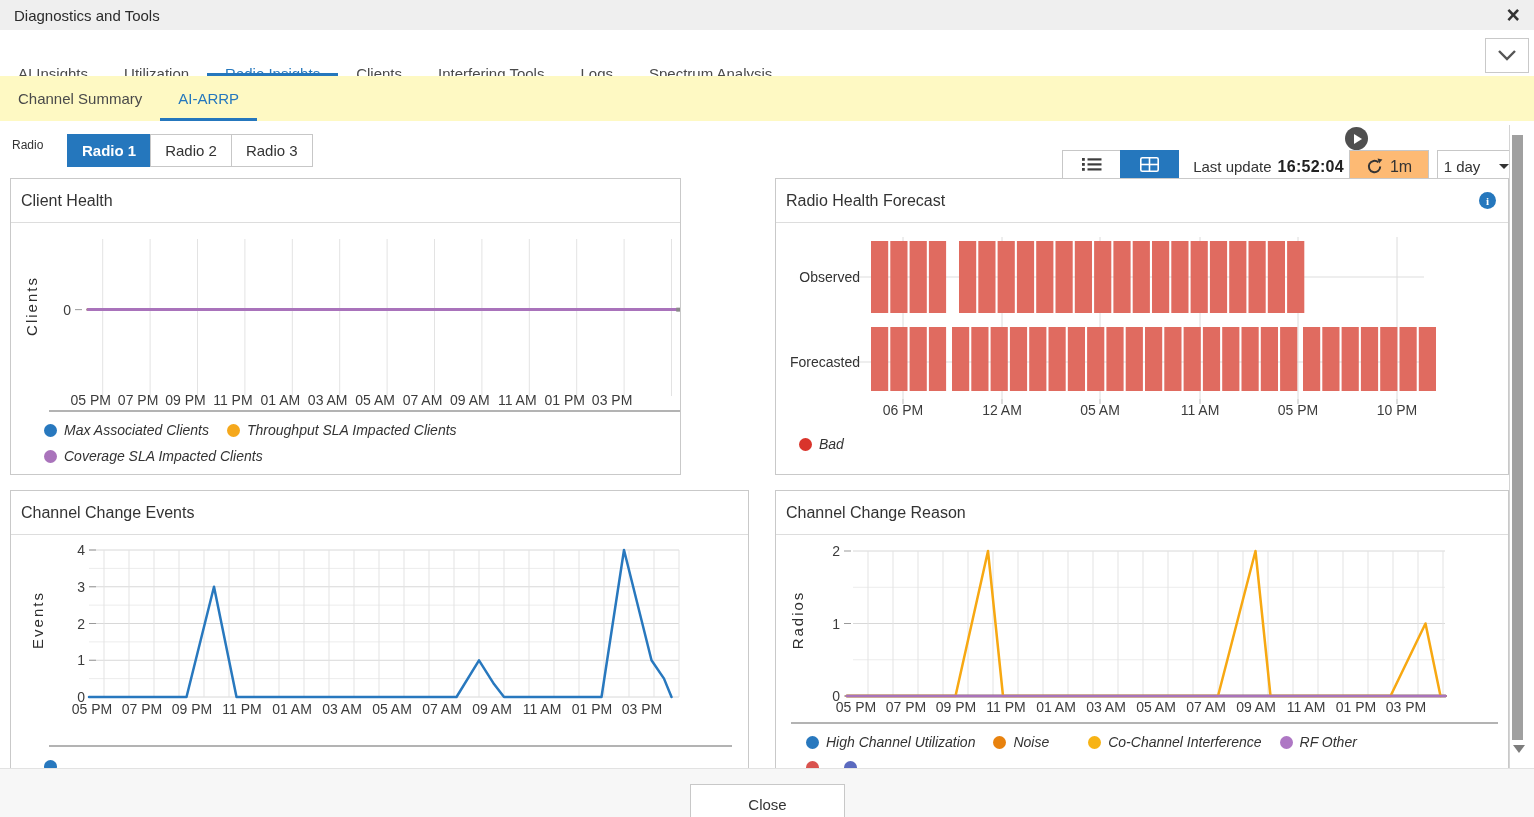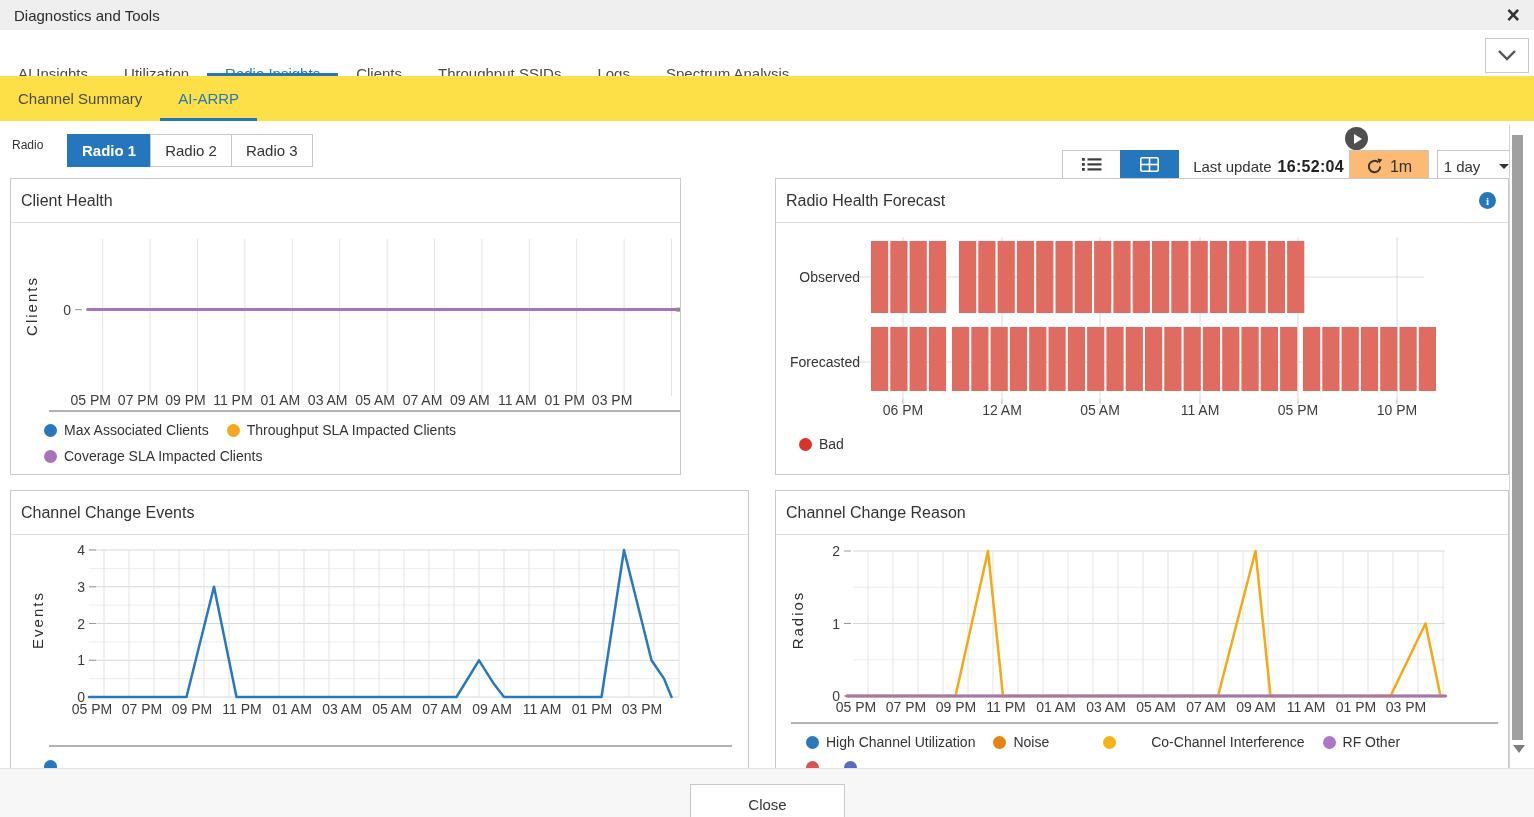--- a/index.html
+++ b/index.html
@@ -11,21 +11,21 @@
   .dlg-title{font-size:15px;color:#2b2b2b;}
   .dlg-close{font-size:23px;line-height:1;color:#333;cursor:pointer;font-weight:bold;}
   
   .tabbar{position:absolute;left:0;top:30px;right:0;height:46px;border-bottom:1px solid #d8d8d8;
           display:flex;align-items:stretch;background:#fff;}
   .tab{padding:0 18px;display:flex;align-items:center;font-size:15px;color:#4a4a4a;cursor:pointer;white-space:nowrap;}
   .tab.active{color:#2577bd;box-shadow:inset 0 -3px 0 #2577bd;}
   .tab-caret-btn{position:absolute;right:5px;top:8px;width:42px;height:33px;border:1px solid #c9c9c9;
                  background:#fff;display:flex;align-items:center;justify-content:center;cursor:pointer;}
   .subtabbar{position:absolute;left:0;top:76px;right:0;height:45px;border-bottom:1px solid #464646;
-             display:flex;align-items:stretch;background:#fde047;}
+             display:flex;align-items:stretch;background:#fef9c3;}
   
   .toolbar{position:absolute;left:0;top:121px;right:0;height:57px;background:#fff;}
   .radio-label{position:absolute;left:12px;top:17px;font-size:12px;color:#333;}
   .radio-group{position:absolute;left:68px;top:13px;display:flex;}
   .radio-btn{height:33px;padding:0 14px;border:1px solid #c7c7c7;background:#fff;font-size:15px;
              display:flex;align-items:center;margin-left:-1px;color:#333;cursor:pointer;box-sizing:border-box;}
   .radio-btn.active{background:#2577bd;border-color:#2577bd;color:#fff;font-weight:bold;}
   .right-controls{position:absolute;right:18px;top:29px;display:flex;align-items:center;height:33px;}
   .viewtoggle{display:flex;}
   .vbtn{width:59px;height:33px;border:1px solid #c7c7c7;background:#fff;display:flex;align-items:center;
@@ -49,21 +49,21 @@
   #p1{left:10px;top:178px;width:671px;height:297px;}
   #p2{left:775px;top:178px;width:734px;height:297px;}
   #p3{left:10px;top:490px;width:739px;height:278px;border-bottom:none;}
   #p4{left:775px;top:490px;width:734px;height:278px;border-bottom:none;}
   .panel-title{height:44px;border-bottom:1px solid #ddd;display:flex;align-items:center;
                justify-content:space-between;padding:0 12px 0 10px;font-size:16px;color:#333;box-sizing:border-box;}
   .panel-body{position:relative;}
   .ylab{position:absolute;white-space:nowrap;transform:translate(-50%,-50%) rotate(-90deg);
         font-size:15px;color:#2e2e2e;letter-spacing:2px;}
   svg text{font-family:"Liberation Sans",sans-serif;}
-  .legend{position:absolute;display:flex;flex-wrap:wrap;font-size:14px;color:#333;align-items:flex-end;}
+  .legend{position:absolute;display:flex;flex-wrap:wrap;font-size:14px;color:#333;align-items:flex-end;font-style:italic;}
   .leg{display:flex;align-items:center;margin-right:18px;margin-bottom:10px;cursor:pointer;}
   .dot{width:13px;height:13px;border-radius:50%;margin-right:7px;flex:0 0 auto;}
   .info-icon{width:17px;height:17px;border-radius:50%;background:#2577bd;color:#fff;font-size:11px;
              font-weight:bold;display:flex;align-items:center;justify-content:center;
              font-family:"Liberation Serif",serif;cursor:pointer;}
   
   .footer{position:absolute;left:0;top:768px;right:0;height:49px;background:#f7f7f7;border-top:1px solid #e2e2e2;}
   .close-btn{position:absolute;left:690px;top:15px;width:155px;height:40px;background:#fff;
              border:1px solid #c8c8c8;font-size:15px;color:#333;font-family:"Liberation Sans",sans-serif;cursor:pointer;}
   
@@ -79,21 +79,21 @@
   <span class="dlg-title">Diagnostics and Tools</span>
   <span class="dlg-close">×</span>
 </div>
 
 <div class="tabbar">
   <div style="display:flex;margin-top:41px;">
       <div class="tab">AI Insights</div>
       <div class="tab">Utilization</div>
       <div class="tab active">Radio Insights</div>
       <div class="tab">Clients</div>
-      <div class="tab">Throughput SSIDs</div>
+      <div class="tab">Interfering Tools</div>
       <div class="tab">Logs</div>
       <div class="tab">Spectrum Analysis</div>
     </div>
   <div class="tab-caret-btn">
     <span>
       <svg width="20" height="12" viewBox="0 0 20 12">
           <polyline points="2,2 10,10 18,2" fill="none" stroke="#555" stroke-width="2.4"></polyline>
         </svg>
     </span>
   </div>
@@ -443,21 +443,21 @@
         </svg>
     <div class="legend" style="left:30px;top:199px;">
           <span class="leg">
             <span class="dot" style="background: rgb(40, 120, 190);"></span>
             <span>High Channel Utilization</span>
           </span>
           <span class="leg">
             <span class="dot" style="background: rgb(232, 130, 14);"></span>
             <span>Noise</span>
           </span>
-          <span class="leg" style="margin-left: 36px; gap: 28px;">
+          <span class="leg" style="margin-left: 21px;">
             <span class="dot" style="background: rgb(247, 179, 20);"></span>
             <span>Co-Channel Interference</span>
           </span>
           <span class="leg">
             <span class="dot" style="background: rgb(174, 119, 196);"></span>
             <span>RF Other</span>
           </span>
         </div>
     <div class="legend" style="left:30px;top:226px;">
           <span class="leg">

